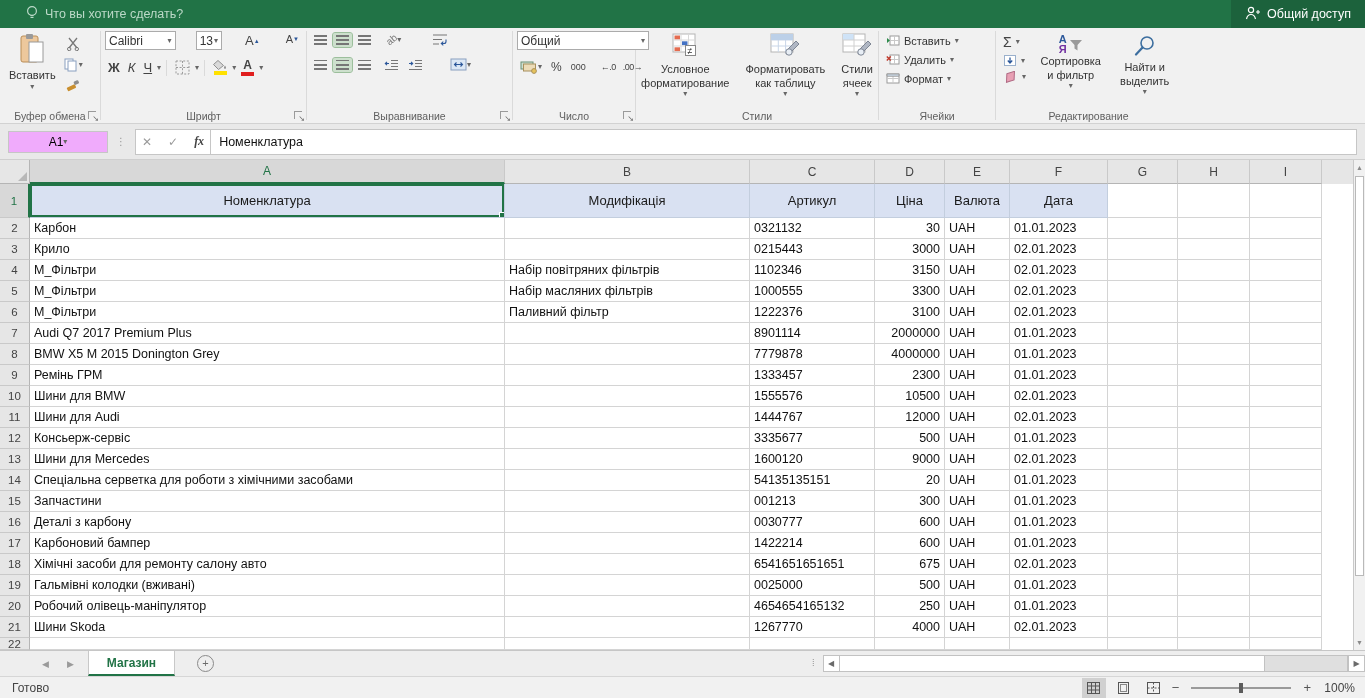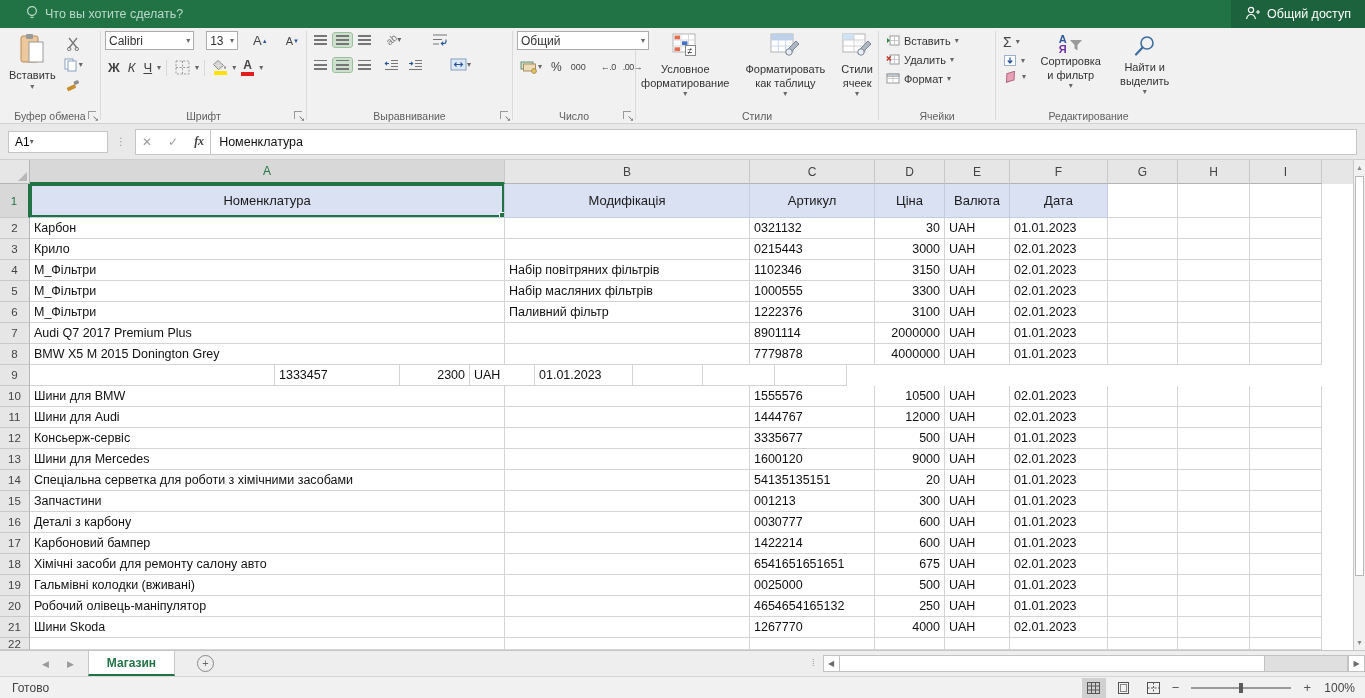--- a/index.html
+++ b/index.html
@@ -33,22 +33,22 @@
   .sbtn{display:flex;align-items:center;justify-content:center;padding:2px 3px;border-radius:2px;}
   .sbtn.on{background:#cde0cd;outline:1px solid #9cbf9c;}
   .ffield{background:#fff;border:1px solid #ababab;display:flex;align-items:center;
           justify-content:space-between;font-size:12px;padding:0 3px;height:19px;box-sizing:border-box;}
   .cbar{width:13px;height:4px;margin-top:1px;}
   .fontglyph{font-size:13px;font-weight:bold;color:#444;}
   .decbtn{font-size:9px;color:#444;letter-spacing:-0.5px;padding:1px 2px;}
   
   .fbar{position:absolute;top:124px;left:0;right:0;height:36px;background:#e9e9e9;
         border-bottom:1px solid #cfcfcf;display:flex;align-items:center;box-sizing:border-box;padding:0 8px 0 8px;}
-  .namebox{width:100px;height:22px;background:#ffffff;border:1px solid #c6c6c6;display:flex;
-           align-items:center;justify-content:flex-start;font-size:12px;padding:0 6px;box-sizing:border-box;}
+  .namebox{width:100px;height:22px;background:#f0abfc;border:1px solid #c6c6c6;display:flex;
+           align-items:center;justify-content:center;font-size:12px;padding:0 6px;box-sizing:border-box;}
   .fdots{color:#9a9a9a;font-size:10px;margin:0 8px;letter-spacing:1px;}
   .fbtns{height:24px;background:#fff;border:1px solid #c6c6c6;display:flex;align-items:center;
          padding:0 6px;gap:16px;color:#9a9a9a;font-size:12px;}
   .fx{font-style:italic;font-family:"Liberation Serif","DejaVu Serif",serif;color:#444;font-weight:bold;}
   .finput{flex:1;height:24px;background:#fff;border:1px solid #c6c6c6;border-left:none;
           display:flex;align-items:center;padding:0 8px;font-size:12.5px;color:#111;}
   
   .gridwrap{position:absolute;top:160px;left:0;width:1353px;height:490px;overflow:hidden;background:#fff;}
   .ghead{display:flex;height:24px;background:#e6e6e6;}
   .corner{width:30px;box-sizing:border-box;border-right:1px solid #b5b5b5;border-bottom:1px solid #b5b5b5;
@@ -170,21 +170,21 @@
             <rect x="8" y="2" width="5" height="3.5" rx="1" fill="#8d8d8d" transform="rotate(-25 10 4)"></rect>
           </svg>
       </span>
     </div>
     <div class="glabel">Буфер обмена</div>
     <span class="launcher"></span>
   </div>
   <div class="gsep"></div>
 
   <div class="grp" style="width:205px;">
-    <div style="display:flex;gap:12px;align-items:center;">
+    <div style="display:flex;gap:20px;align-items:flex-start;">
       <div class="ffield" style="width:103px;">
         <span>Calibri</span>
         <span class="arrow">▾</span>
       </div>
       <div class="ffield" style="width:36px;">
         <span>13</span>
         <span class="arrow">▾</span>
       </div>
       <span class="sbtn" style="font-size:13px;color:#444;">
         <span>А</span>
@@ -558,20 +558,21 @@
         <div class="c" style="width: 125px;">7779878</div>
         <div class="c right" style="width: 70px;">4000000</div>
         <div class="c" style="width: 65px;">UAH</div>
         <div class="c" style="width: 98px;">01.01.2023</div>
         <div class="c" style="width: 70px;"></div>
         <div class="c" style="width: 72px;"></div>
         <div class="c" style="width: 72px;"></div>
       </div>
       <div class="grow" style="height: 21px;">
         <div class="rn">9</div>
+        <div class="c" style="width: 475px;">Ремінь ГРМ</div>
         <div class="c" style="width: 245px;"></div>
         <div class="c" style="width: 125px;">1333457</div>
         <div class="c right" style="width: 70px; text-align: right;">2300</div>
         <div class="c" style="width: 65px;">UAH</div>
         <div class="c" style="width: 98px;">01.01.2023</div>
         <div class="c" style="width: 70px;"></div>
         <div class="c" style="width: 72px;"></div>
         <div class="c" style="width: 72px;"></div>
       </div>
       <div class="grow" style="height: 21px;">

